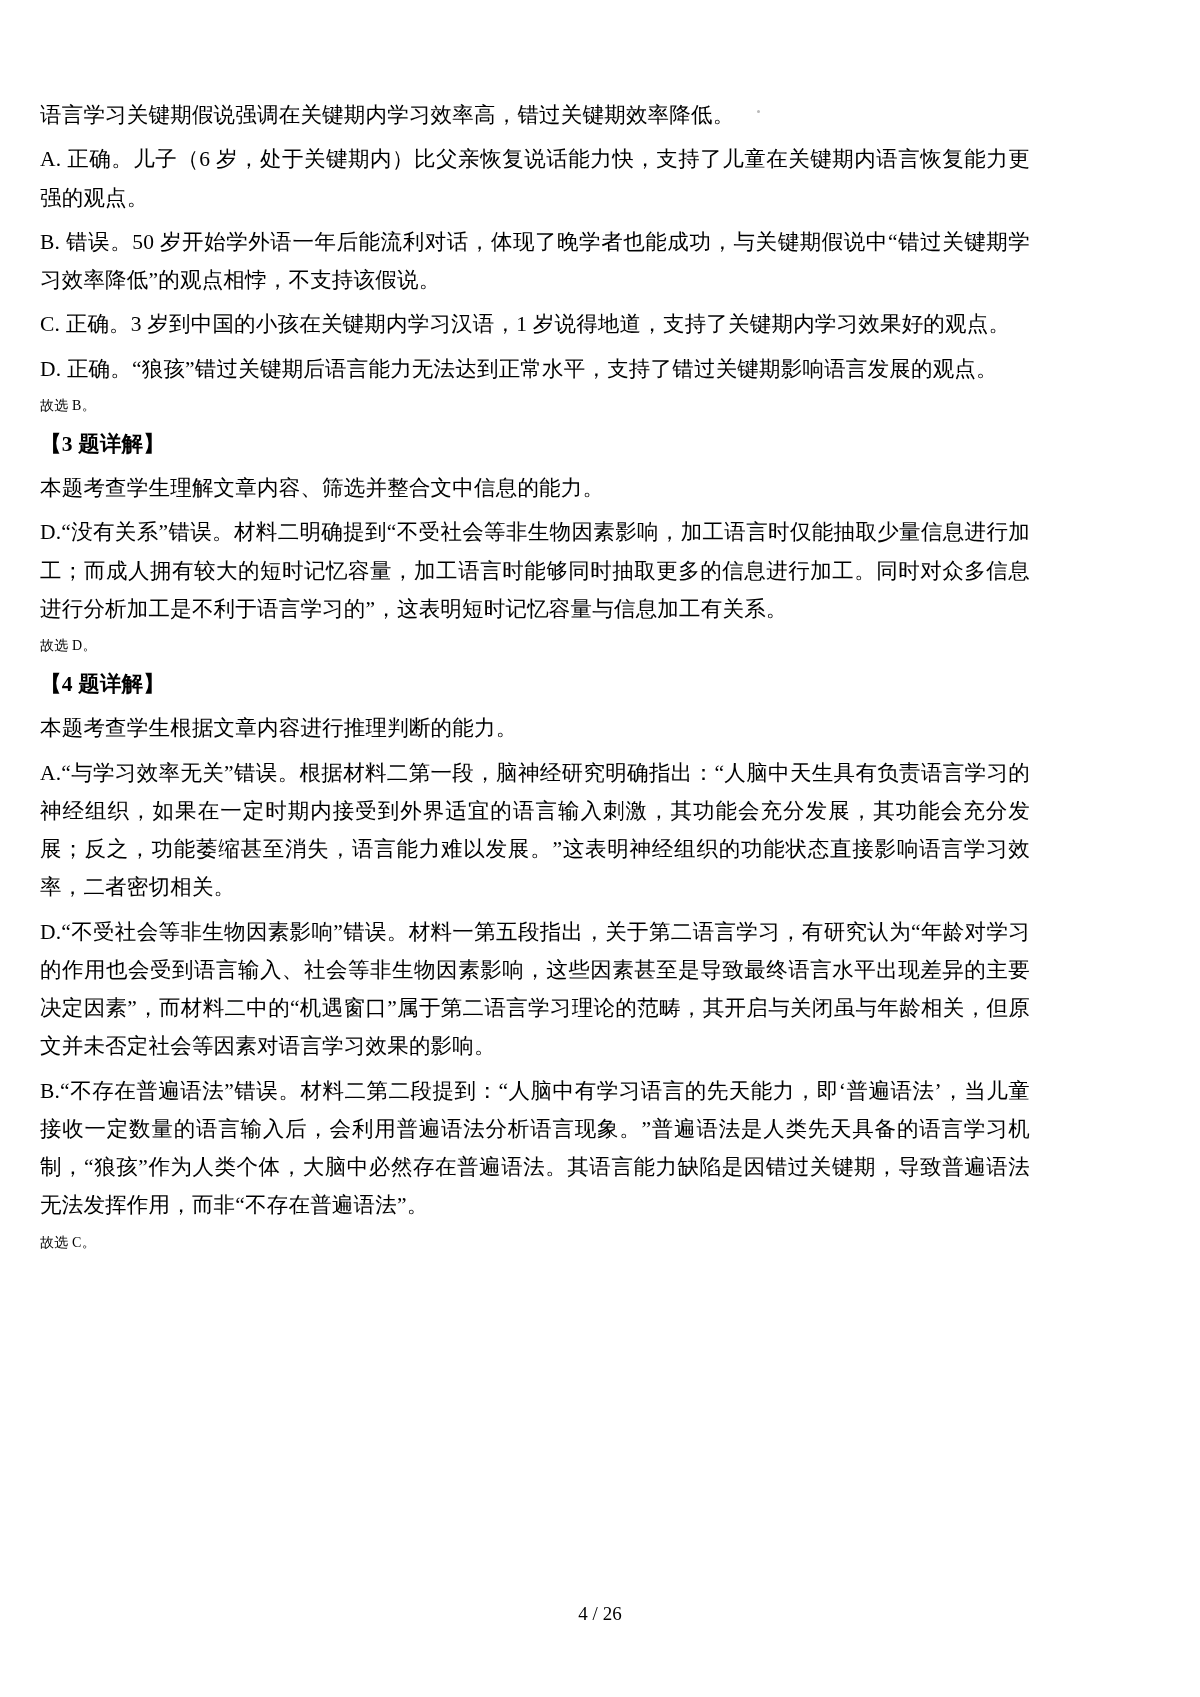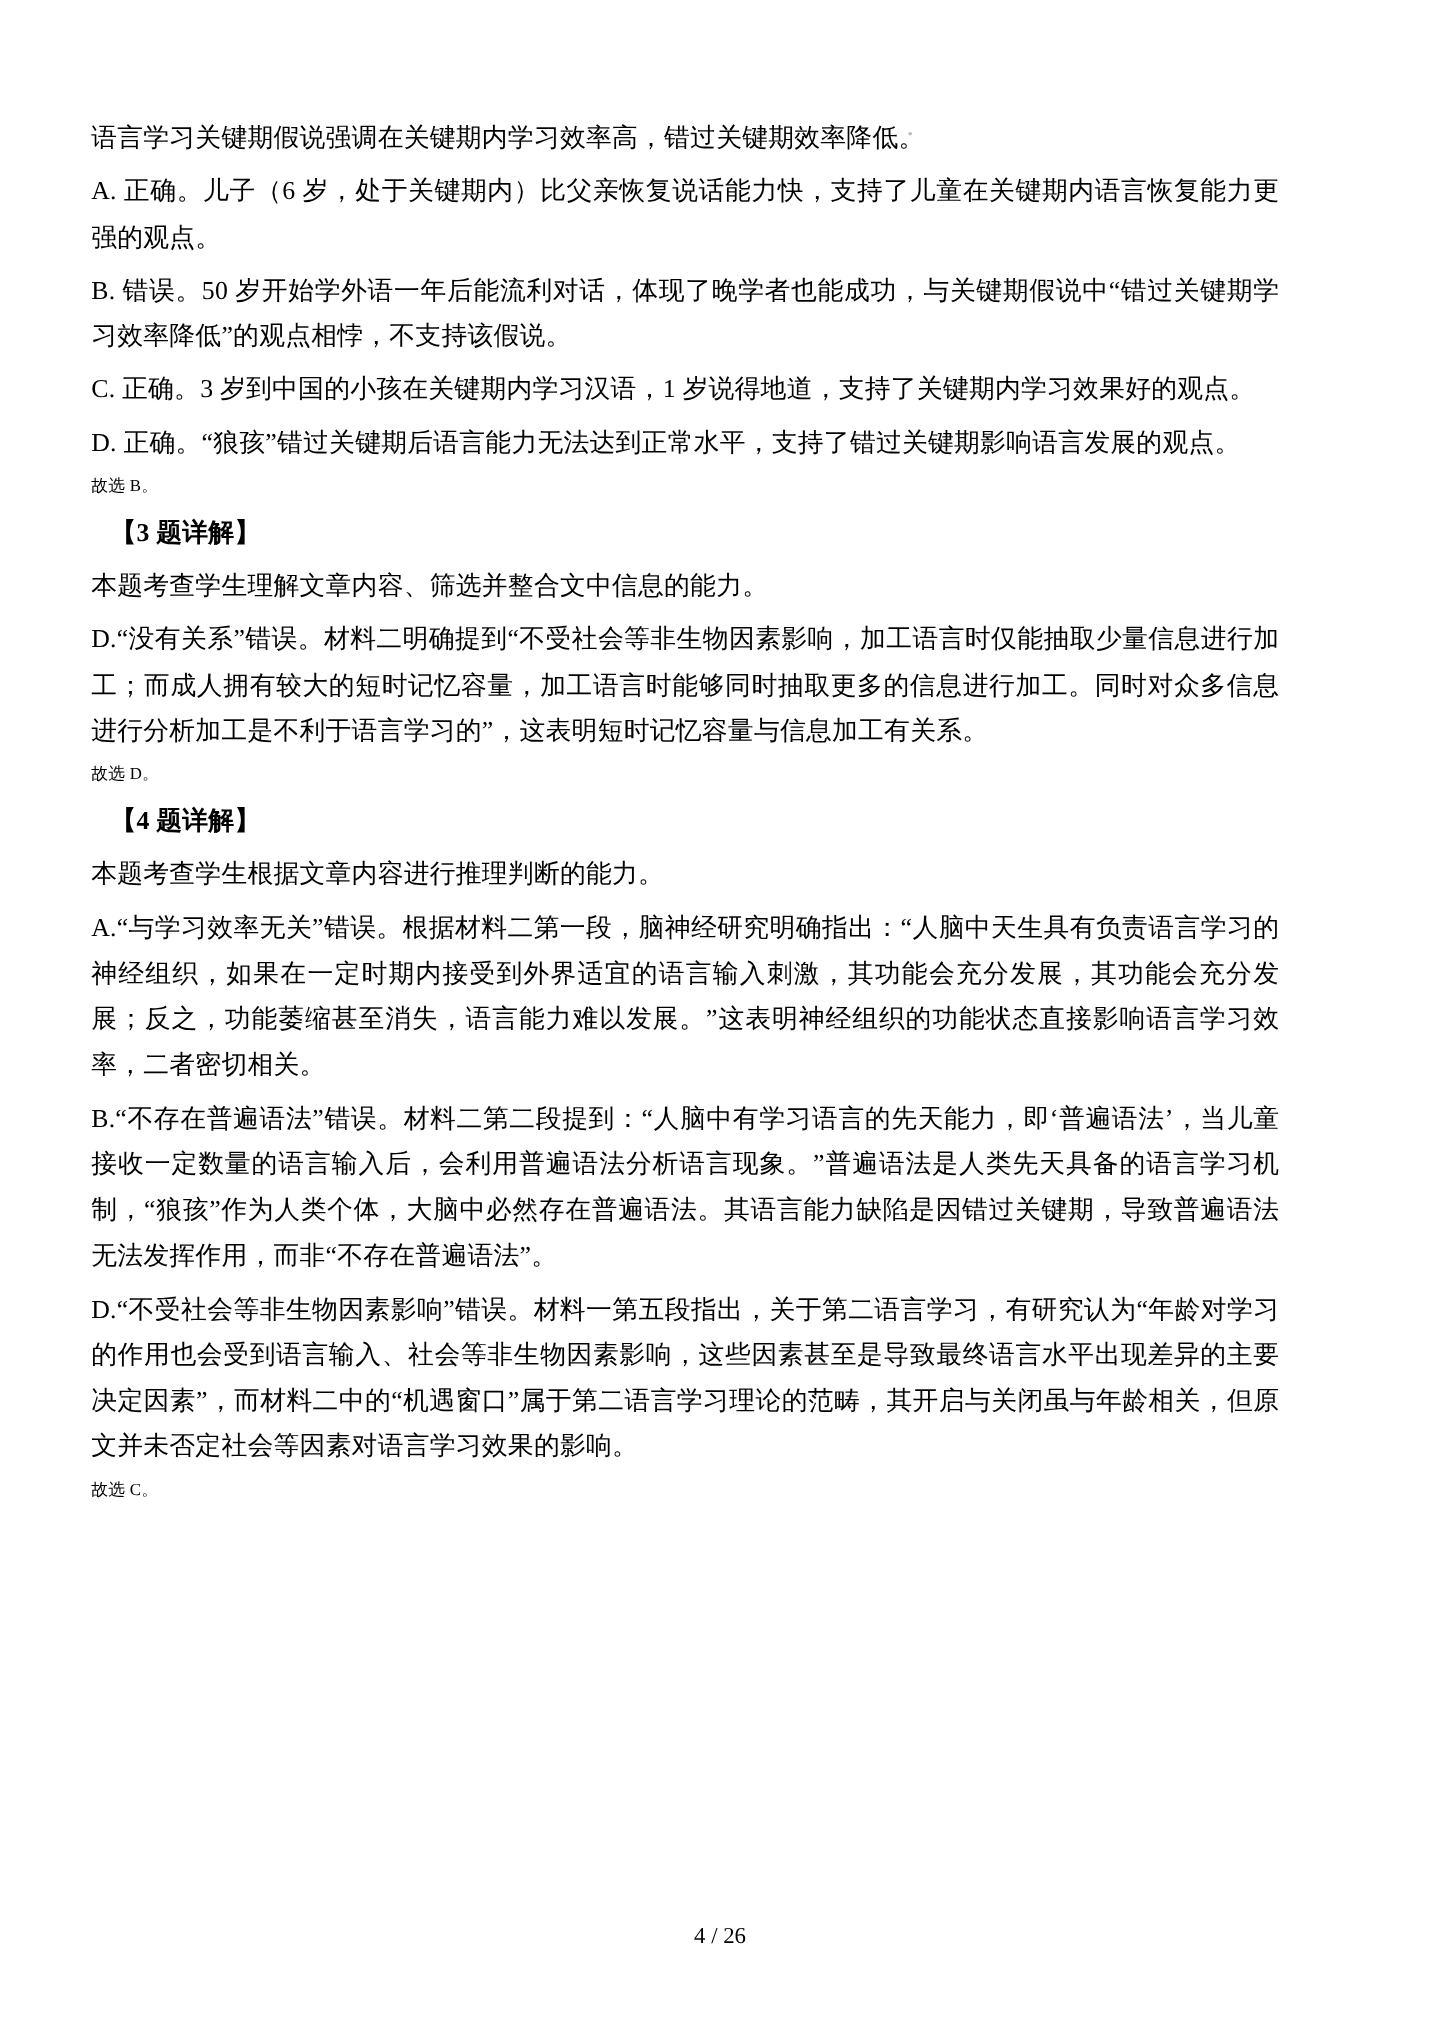--- a/index.html
+++ b/index.html
@@ -15,36 +15,36 @@
     position: relative;
     overflow: hidden;
   }
   .page {
     position: absolute;
     left: 0;
     top: 0;
     width: 1092px;
     height: 1697px;
     box-sizing: border-box;
-    padding: 96px 104px 60px 76px;
+    padding: 96px 104px 60px 40px;
   }
   .content {
     width: 990px;
     margin: 0 auto;
   }
   p.para {
     margin: 0 0 6px 0;
     font-size: 21.5px;
     line-height: 1.78;
     text-align: justify;
     text-justify: inter-ideograph;
     letter-spacing: 0.2px;
   }
   .heading {
-    margin: 0 0 6px 16px;
+    margin: 0 0 6px 0;
     font-size: 21.5px;
     line-height: 1.78;
     font-weight: bold;
     letter-spacing: 0.2px;
   }
   .short {
     margin: 0 0 6px 0;
     font-size: 14px;
     line-height: 1.78;
     letter-spacing: 0.2px;
@@ -84,20 +84,20 @@
     <p class="short">故选 B。</p>
 
     <p class="heading">【3 题详解】</p>
     <p class="para">本题考查学生理解文章内容、筛选并整合文中信息的能力。</p>
     <p class="para">D.“没有关系”错误。材料二明确提到“不受社会等非生物因素影响，加工语言时仅能抽取少量信息进行加工；而成人拥有较大的短时记忆容量，加工语言时能够同时抽取更多的信息进行加工。同时对众多信息进行分析加工是不利于语言学习的”，这表明短时记忆容量与信息加工有关系。</p>
     <p class="short">故选 D。</p>
 
     <p class="heading">【4 题详解】</p>
     <p class="para">本题考查学生根据文章内容进行推理判断的能力。</p>
     <p class="para">A.“与学习效率无关”错误。根据材料二第一段，脑神经研究明确指出：“人脑中天生具有负责语言学习的神经组织，如果在一定时期内接受到外界适宜的语言输入刺激，其功能会充分发展，其功能会充分发展；反之，功能萎缩甚至消失，语言能力难以发展。”这表明神经组织的功能状态直接影响语言学习效率，二者密切相关。</p>
+    <p class="para">D.“不受社会等非生物因素影响”错误。材料一第五段指出，关于第二语言学习，有研究认为“年龄对学习的作用也会受到语言输入、社会等非生物因素影响，这些因素甚至是导致最终语言水平出现差异的主要决定因素”，而材料二中的“机遇窗口”属于第二语言学习理论的范畴，其开启与关闭虽与年龄相关，但原文并未否定社会等因素对语言学习效果的影响。</p>
     <p class="para">B.“不存在普遍语法”错误。材料二第二段提到：“人脑中有学习语言的先天能力，即‘普遍语法’，当儿童接收一定数量的语言输入后，会利用普遍语法分析语言现象。”普遍语法是人类先天具备的语言学习机制，“狼孩”作为人类个体，大脑中必然存在普遍语法。其语言能力缺陷是因错过关键期，导致普遍语法无法发挥作用，而非“不存在普遍语法”。</p>
-    <p class="para">D.“不受社会等非生物因素影响”错误。材料一第五段指出，关于第二语言学习，有研究认为“年龄对学习的作用也会受到语言输入、社会等非生物因素影响，这些因素甚至是导致最终语言水平出现差异的主要决定因素”，而材料二中的“机遇窗口”属于第二语言学习理论的范畴，其开启与关闭虽与年龄相关，但原文并未否定社会等因素对语言学习效果的影响。</p>
     <p class="short">故选 C。</p>
 
 
   </div>
   <div class="footer">4 / 26</div>
 </div>
 
 </body></html>

